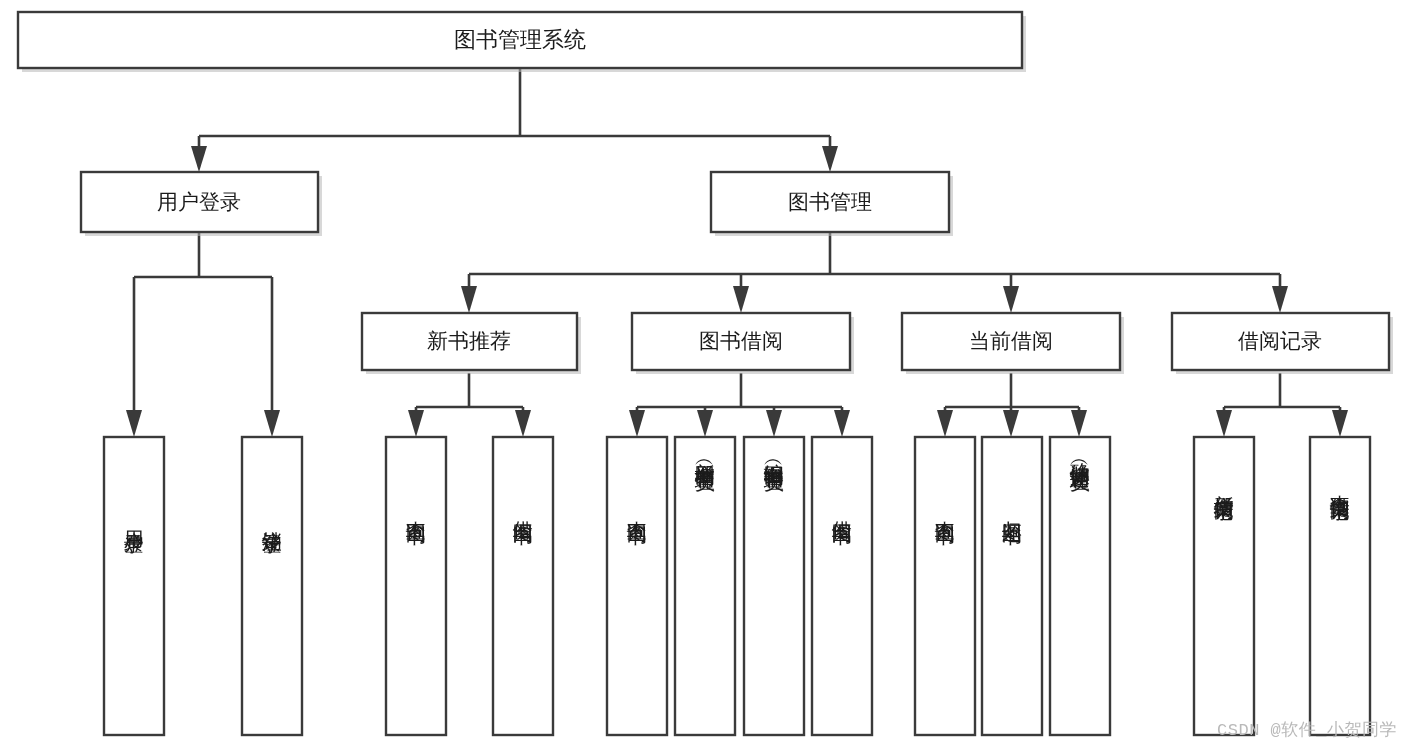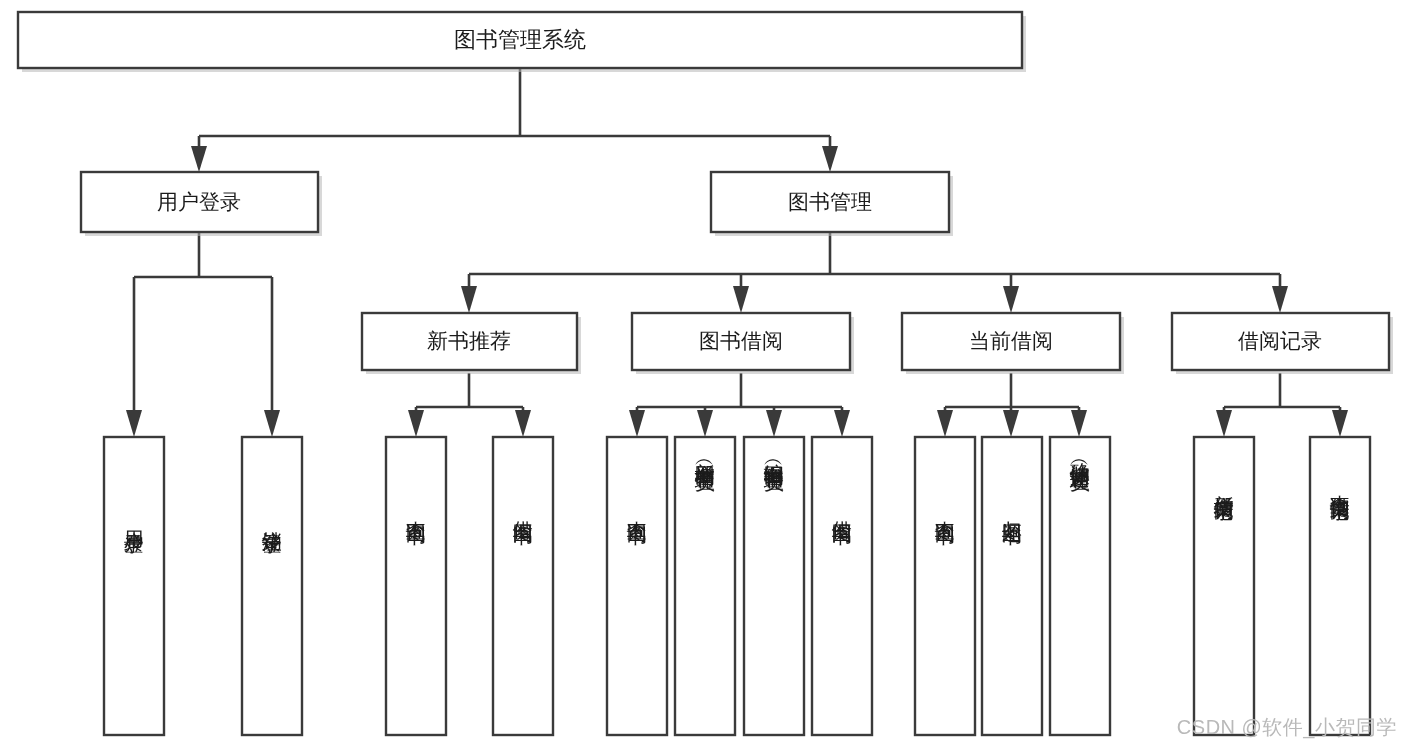--- a/index.html
+++ b/index.html
@@ -74,22 +74,22 @@
     font-size: 20px;
     line-height: 1.22;
     color: #1b1b1b;
     letter-spacing: 1.5px;
     white-space: nowrap;
   }
   .watermark {
     position: absolute;
     right: 8px;
     bottom: 6px;
-    font-family: Liberation Sans, sans-serif;
-    font-size: 20px;
+    font-family: Liberation Mono, monospace;
+    font-size: 17px;
     color: #b9b9b9;
     letter-spacing: 0.5px;
     user-select: none;
     pointer-events: none;
   }
 </style>
 </head>
 <body>
 
 <div id="diagram-root">

